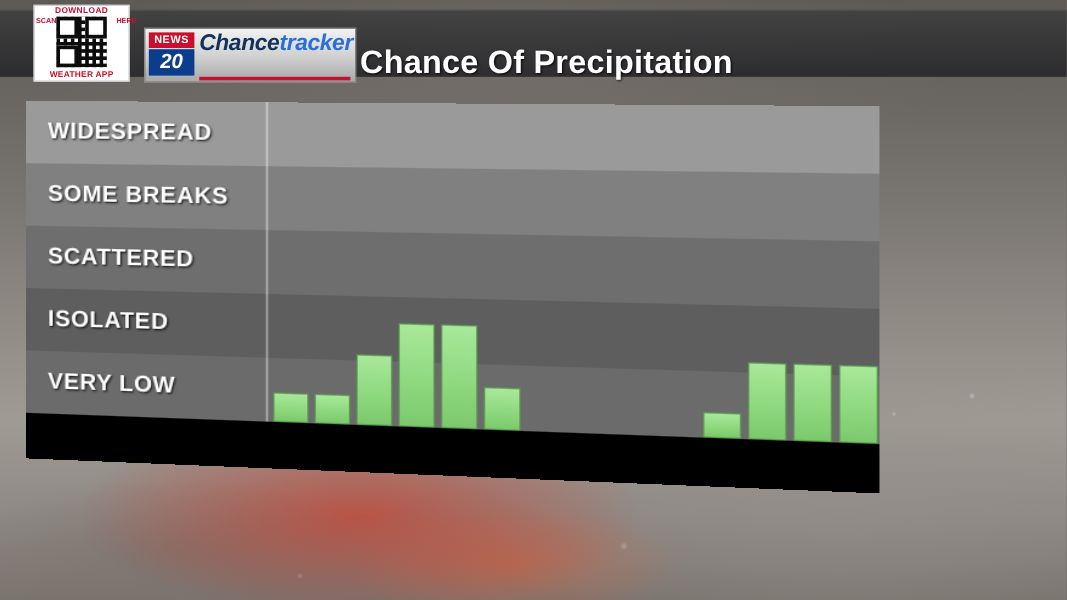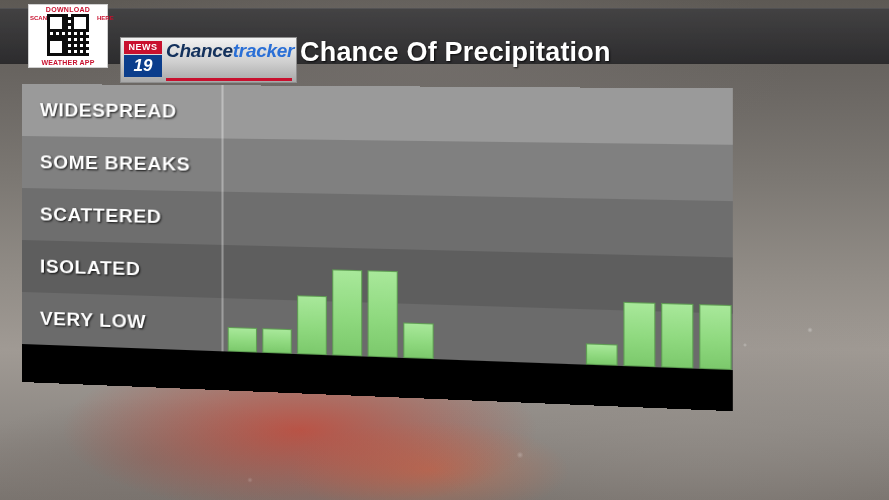--- a/index.html
+++ b/index.html
@@ -39,21 +39,21 @@
   }
   .banner-title{
     position:absolute;left:300px;top:28px;
     font-size:27px;font-weight:bold;color:#fff;letter-spacing:.2px;
     text-shadow:1px 1px 2px rgba(0,0,0,.8);
     white-space:nowrap;
     text-align:center;
   }
   
   .logo{
-    position:absolute;left:120px;top:28px;width:175px;height:44px;
+    position:absolute;left:120px;top:14px;width:175px;height:44px;
     background:linear-gradient(180deg,#f2f2f2,#cfcfcf 55%,#a8a8a8);
     border:1px solid #8e8e8e;
     overflow:hidden;
   }
   .logo-news{
     position:absolute;left:3px;top:3px;width:38px;height:13px;
     background:#c8102e;color:#fff;font-size:9px;font-weight:bold;
     text-align:center;line-height:13px;letter-spacing:.5px;
   }
   .logo-18{
@@ -143,21 +143,21 @@
 </style>
 </head>
 <body>
 
 <div class="bg"></div>
 <div class="bg-spec"></div>
 
 <div class="banner">
   <div class="logo">
     <div class="logo-news">NEWS</div>
-    <div class="logo-18">19</div>
+    <div class="logo-18">20</div>
     <div class="logo-storm"><span>Chance</span><span class="tracker">tracker</span></div>
     <div class="logo-bar"></div>
   </div>
   <div class="banner-title">Chance Of Precipitation</div>
 </div>
 
 <div class="qr-box">
   <div class="qr-top">DOWNLOAD</div>
   <div class="qr-side l">SCAN</div>
   <div class="qr-side r">HERE</div>

